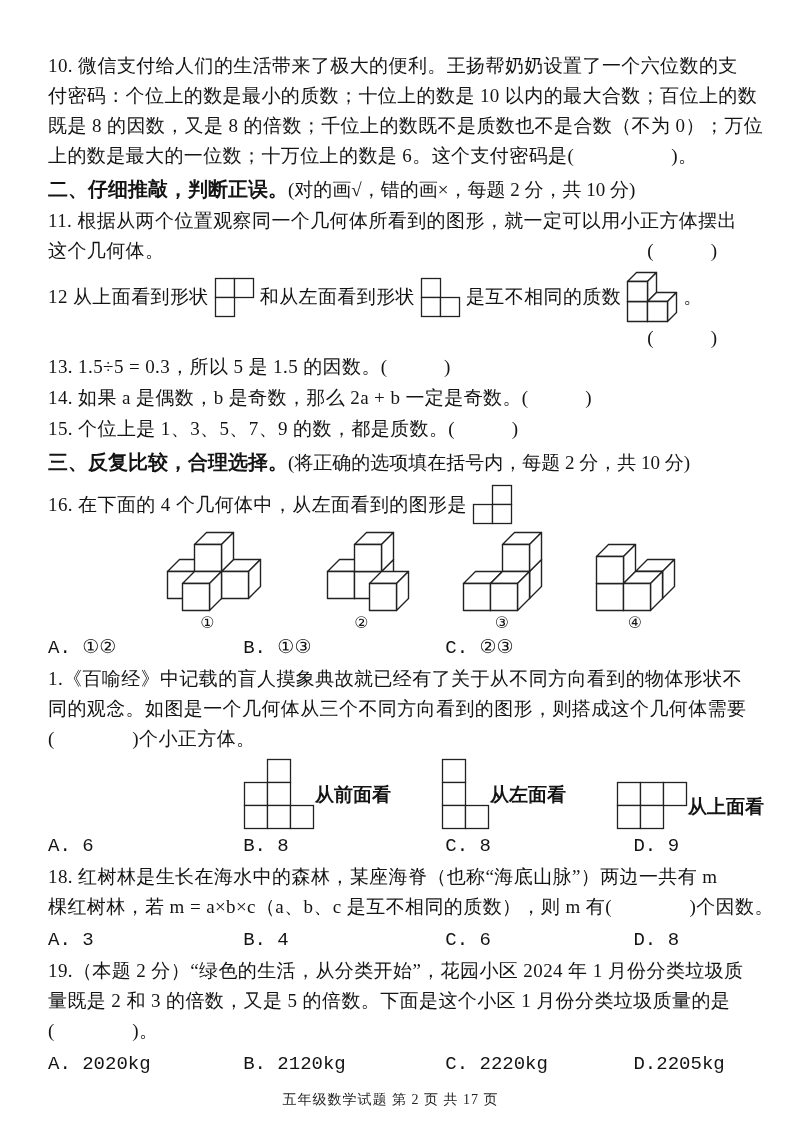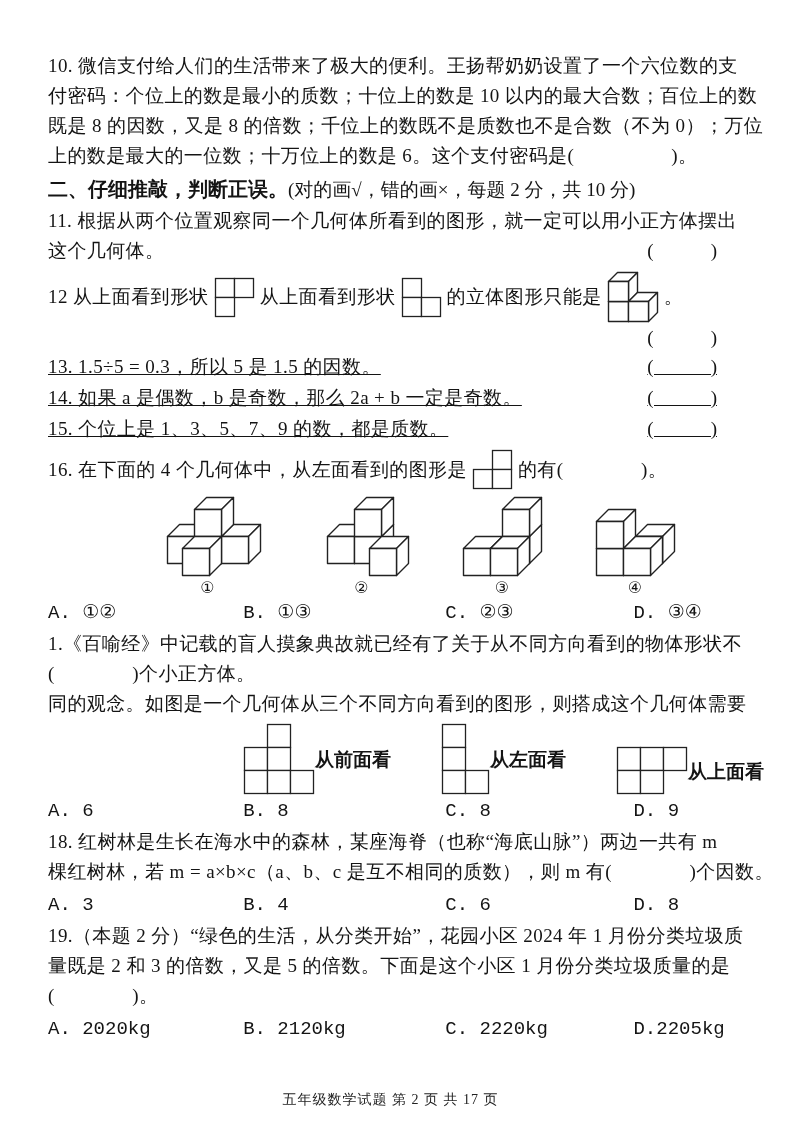--- a/index.html
+++ b/index.html
@@ -11,21 +11,21 @@
     background:#fff;
     color:#141414;
     font-family:"Liberation Serif","DejaVu Serif",serif;
     font-size:19px;
     padding:42px 48px 0 48px;
     overflow:hidden;
   }
   .line { line-height:30px; white-space:nowrap; letter-spacing:0.4px; }
   .q { margin-bottom:2px; }
   .flex-between { display:flex; justify-content:space-between;align-items:flex-end; }
-  .jq { display:flex; justify-content:space-between; line-height:31px; padding-right:28px; white-space:nowrap; letter-spacing:0.4px;text-decoration:underline; }
+  .jq { display:flex; justify-content:flex-start; line-height:31px; padding-right:28px; white-space:nowrap; letter-spacing:0.4px; }
   .bracket { letter-spacing:0; }
   .pr { padding-right:28px; }
   .section-head { line-height:32px; white-space:nowrap; margin-top:2px; }
   .section-head .t { font-weight:bold; font-size:20px; }
   .section-head .n { font-size:19px;text-align:right; }
   .inline-row { display:flex; align-items:center; line-height:24px; margin:5px 0 2px 0; white-space:nowrap; letter-spacing:0.4px; }
   .shape { display:inline-flex; align-items:center; margin:0 5px; }
   .bracket-line { text-align:right; padding-right:28px; line-height:26px; }
   .figures { display:flex; justify-content:center; align-items:flex-end; gap:52px; padding-left:36px; margin:6px 0 0 0; }
   .figure { display:flex; flex-direction:column; align-items:center; }
@@ -63,29 +63,29 @@
 
   <div class="inline-row">
     <span>12 从上面看到形状</span>
     <span class="shape">
         <svg width="41" height="41" viewBox="0 0 41 41">
           <rect x="1.5" y="1.5" width="19" height="19" fill="#ffffff" stroke="#222222" stroke-width="1.3"></rect>
           <rect x="20.5" y="1.5" width="19" height="19" fill="#ffffff" stroke="#222222" stroke-width="1.3"></rect>
           <rect x="1.5" y="20.5" width="19" height="19" fill="#ffffff" stroke="#222222" stroke-width="1.3"></rect>
         </svg>
       </span>
-    <span>从上面看到形状</span>
+    <span>和从左面看到形状</span>
     <span class="shape">
         <svg width="41" height="41" viewBox="0 0 41 41">
           <rect x="1.5" y="1.5" width="19" height="19" fill="#ffffff" stroke="#222222" stroke-width="1.3"></rect>
           <rect x="1.5" y="20.5" width="19" height="19" fill="#ffffff" stroke="#222222" stroke-width="1.3"></rect>
           <rect x="20.5" y="20.5" width="19" height="19" fill="#ffffff" stroke="#222222" stroke-width="1.3"></rect>
         </svg>
       </span>
-    <span>的立体图形只能是</span>
+    <span>是互不相同的质数</span>
     <span class="shape">
         <svg width="52" height="52" viewBox="0 0 52 52">
           <polygon points="1.5,30.5 10.5,21.5 30.5,21.5 21.5,30.5" fill="#ffffff" stroke="#222222" stroke-width="1.4" stroke-linejoin="round"></polygon>
           <polygon points="21.5,30.5 30.5,21.5 30.5,41.5 21.5,50.5" fill="#ffffff" stroke="#222222" stroke-width="1.4" stroke-linejoin="round"></polygon>
           <rect x="1.5" y="30.5" width="20" height="20" fill="#ffffff" stroke="#222222" stroke-width="1.4" stroke-linejoin="round"></rect>
           <polygon points="1.5,10.5 10.5,1.5 30.5,1.5 21.5,10.5" fill="#ffffff" stroke="#222222" stroke-width="1.4" stroke-linejoin="round"></polygon>
           <polygon points="21.5,10.5 30.5,1.5 30.5,21.5 21.5,30.5" fill="#ffffff" stroke="#222222" stroke-width="1.4" stroke-linejoin="round"></polygon>
           <rect x="1.5" y="10.5" width="20" height="20" fill="#ffffff" stroke="#222222" stroke-width="1.4" stroke-linejoin="round"></rect>
           <polygon points="21.5,30.5 30.5,21.5 50.5,21.5 41.5,30.5" fill="#ffffff" stroke="#222222" stroke-width="1.4" stroke-linejoin="round"></polygon>
           <polygon points="41.5,30.5 50.5,21.5 50.5,41.5 41.5,50.5" fill="#ffffff" stroke="#222222" stroke-width="1.4" stroke-linejoin="round"></polygon>
@@ -104,31 +104,33 @@
   </div>
   <div class="jq">
     <span>14.  如果 a 是偶数，b 是奇数，那么 2a + b 一定是奇数。</span>
     <span class="bracket">(　　　)</span>
   </div>
   <div class="jq">
     <span>15.  个位上是 1、3、5、7、9 的数，都是质数。</span>
     <span class="bracket">(　　　)</span>
   </div>
 
+  <div class="section-head">
+    <span class="t">三、反复比较，合理选择。</span><span class="n">(将正确的选项填在括号内，每题 2 分，共 10 分)</span>
+  </div>
 
   <div class="inline-row">
     <span>16.  在下面的 4 个几何体中，从左面看到的图形是</span>
     <span class="shape">
         <svg width="41" height="41" viewBox="0 0 41 41">
           <rect x="20.5" y="1.5" width="19" height="19" fill="#ffffff" stroke="#222222" stroke-width="1.3"></rect>
           <rect x="1.5" y="20.5" width="19" height="19" fill="#ffffff" stroke="#222222" stroke-width="1.3"></rect>
           <rect x="20.5" y="20.5" width="19" height="19" fill="#ffffff" stroke="#222222" stroke-width="1.3"></rect>
         </svg>
       </span>
-    <span>的有(　　　　)。</span>
   </div>
   <div class="figures">
     <div class="figure">
       <span class="fig">
           <svg width="108" height="81" viewBox="0 0 108 81">
             <polygon points="13.5,40.5 25.5,28.5 52.5,28.5 40.5,40.5" fill="#ffffff" stroke="#222222" stroke-width="1.4" stroke-linejoin="round"></polygon>
             <polygon points="40.5,40.5 52.5,28.5 52.5,55.5 40.5,67.5" fill="#ffffff" stroke="#222222" stroke-width="1.4" stroke-linejoin="round"></polygon>
             <rect x="13.5" y="40.5" width="27" height="27" fill="#ffffff" stroke="#222222" stroke-width="1.4" stroke-linejoin="round"></rect>
             <polygon points="40.5,40.5 52.5,28.5 79.5,28.5 67.5,40.5" fill="#ffffff" stroke="#222222" stroke-width="1.4" stroke-linejoin="round"></polygon>
             <polygon points="67.5,40.5 79.5,28.5 79.5,55.5 67.5,67.5" fill="#ffffff" stroke="#222222" stroke-width="1.4" stroke-linejoin="round"></polygon>
@@ -201,27 +203,26 @@
             <rect x="28.5" y="40.5" width="27" height="27" fill="#ffffff" stroke="#222222" stroke-width="1.4" stroke-linejoin="round"></rect>
           </svg>
         </span>
       <span class="cap">④</span>
     </div>
   </div>
   <div class="options">
     <span>A.  ①②</span>
     <span>B.  ①③</span>
     <span>C.  ②③</span>
-    <span>D.  ③④</span>
   </div>
 
   <div class="q">
     <div class="line">1.《百喻经》中记载的盲人摸象典故就已经有了关于从不同方向看到的物体形状不</div>
+    <div class="line">同的观念。如图是一个几何体从三个不同方向看到的图形，则搭成这个几何体需要</div>
     <div class="line">(　　　　)个小正方体。</div>
-    <div class="line">同的观念。如图是一个几何体从三个不同方向看到的图形，则搭成这个几何体需要</div>
   </div>
   <div class="views">
     <div class="view">
       <span>
           <svg width="72" height="72" viewBox="0 0 72 72">
             <rect x="24.5" y="1.5" width="23" height="23" fill="#ffffff" stroke="#222222" stroke-width="1.3"></rect>
             <rect x="1.5" y="24.5" width="23" height="23" fill="#ffffff" stroke="#222222" stroke-width="1.3"></rect>
             <rect x="24.5" y="24.5" width="23" height="23" fill="#ffffff" stroke="#222222" stroke-width="1.3"></rect>
             <rect x="1.5" y="47.5" width="23" height="23" fill="#ffffff" stroke="#222222" stroke-width="1.3"></rect>
             <rect x="24.5" y="47.5" width="23" height="23" fill="#ffffff" stroke="#222222" stroke-width="1.3"></rect>

